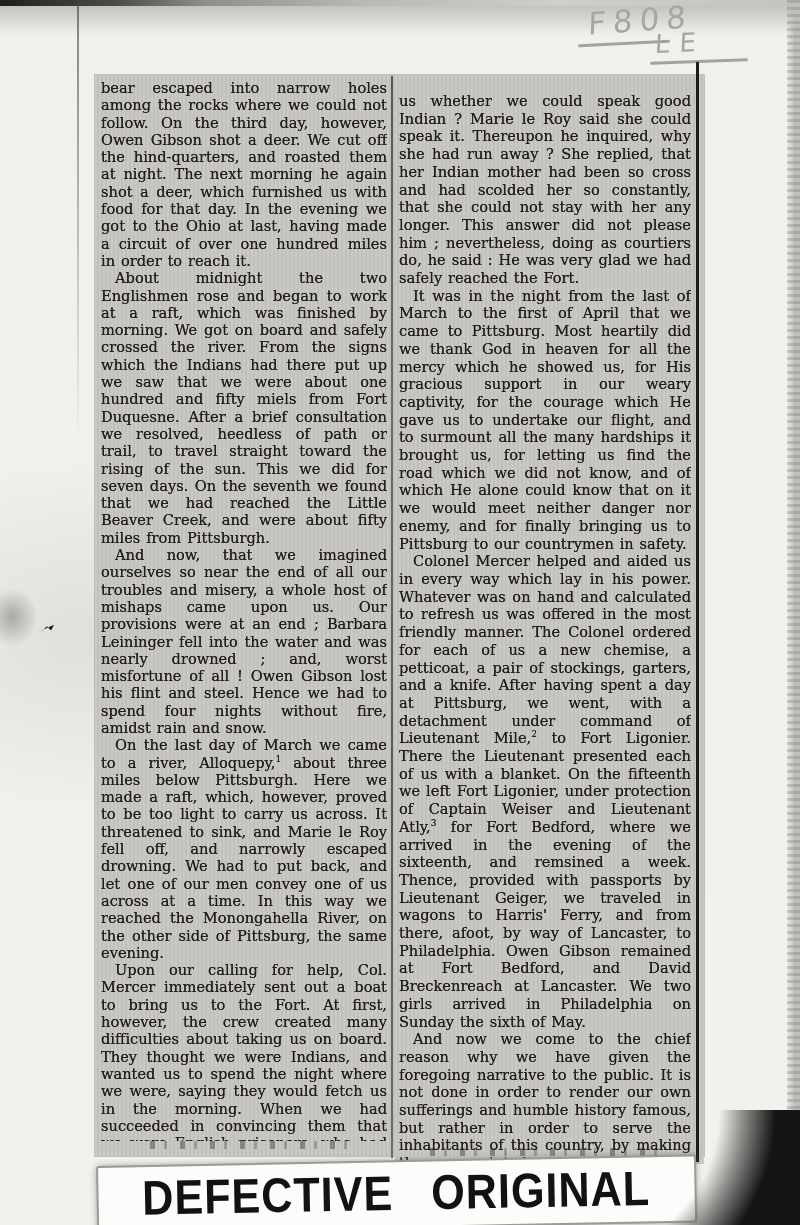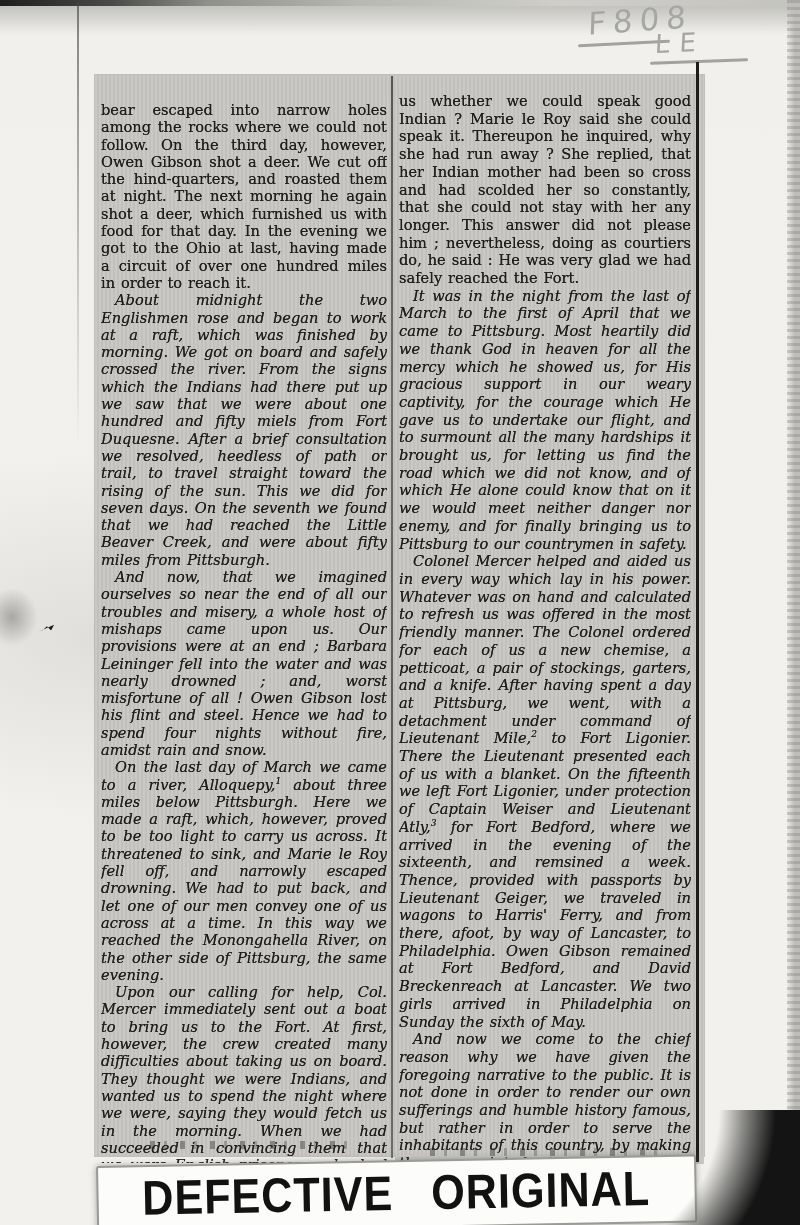--- a/index.html
+++ b/index.html
@@ -37,24 +37,24 @@
     background:
       repeating-linear-gradient(90deg,rgba(255,255,255,0.05) 0 2px,rgba(0,0,0,0.03) 2px 4px),
       #c7c6c2;
     box-shadow:0 0 0 1px rgba(160,160,156,0.6);}
   .clipping-tail{position:absolute;left:395px;top:1155px;width:309px;height:9px;background:#c9c8c4;}
   .col-divider{position:absolute;left:391px;top:76px;width:2px;height:1082px;
     background:linear-gradient(180deg,#3a3a38,#555 30%,#3a3a38 70%,#555);opacity:0.8;}
   .col-rule-right{position:absolute;left:696px;top:62px;width:3px;height:1100px;background:#1c1c1a;}
   .news-col{position:absolute;overflow:hidden;color:#201d1a;text-align:justify;
     text-shadow:0 0 0.6px rgba(30,27,24,0.85);word-spacing:1.2px;}
-  .news-col-left{left:101px;top:79px;width:286px;height:1062px;font-size:14.6px;line-height:17.3px;margin-top:22px;}
+  .news-col-left{left:101px;top:79px;width:286px;height:1062px;font-size:14.6px;line-height:17.3px;}
   .news-col-right{left:399px;top:92px;width:292px;height:1088px;font-size:14.6px;line-height:17.7px;}
   .news-col p{margin:0;}
-  .news-col p.indent{text-indent:14px;font-style:italic;}
+  .news-col p.indent{text-indent:14px;}
   .news-col sup{font-size:9px;line-height:0;vertical-align:super;}
   
   .cutoff{position:absolute;height:8px;opacity:0.5;overflow:hidden;
     background:repeating-linear-gradient(90deg,rgba(40,38,35,0.8) 0 5px,rgba(40,38,35,0) 5px 14px,rgba(40,38,35,0.55) 14px 17px,rgba(40,38,35,0) 17px 30px);}
   .cutoff-left{left:150px;top:1141px;width:210px;}
   .cutoff-right{left:430px;top:1148px;width:230px;}
   
   .ink-mark{position:absolute;left:38px;top:619px;width:16px;height:12px;background:#1b1b19;
     clip-path:polygon(0 100%,100% 55%,78% 100%,55% 62%,28% 88%);transform:rotate(-6deg);}
   .ink-smudge{position:absolute;left:-14px;top:588px;width:52px;height:58px;

